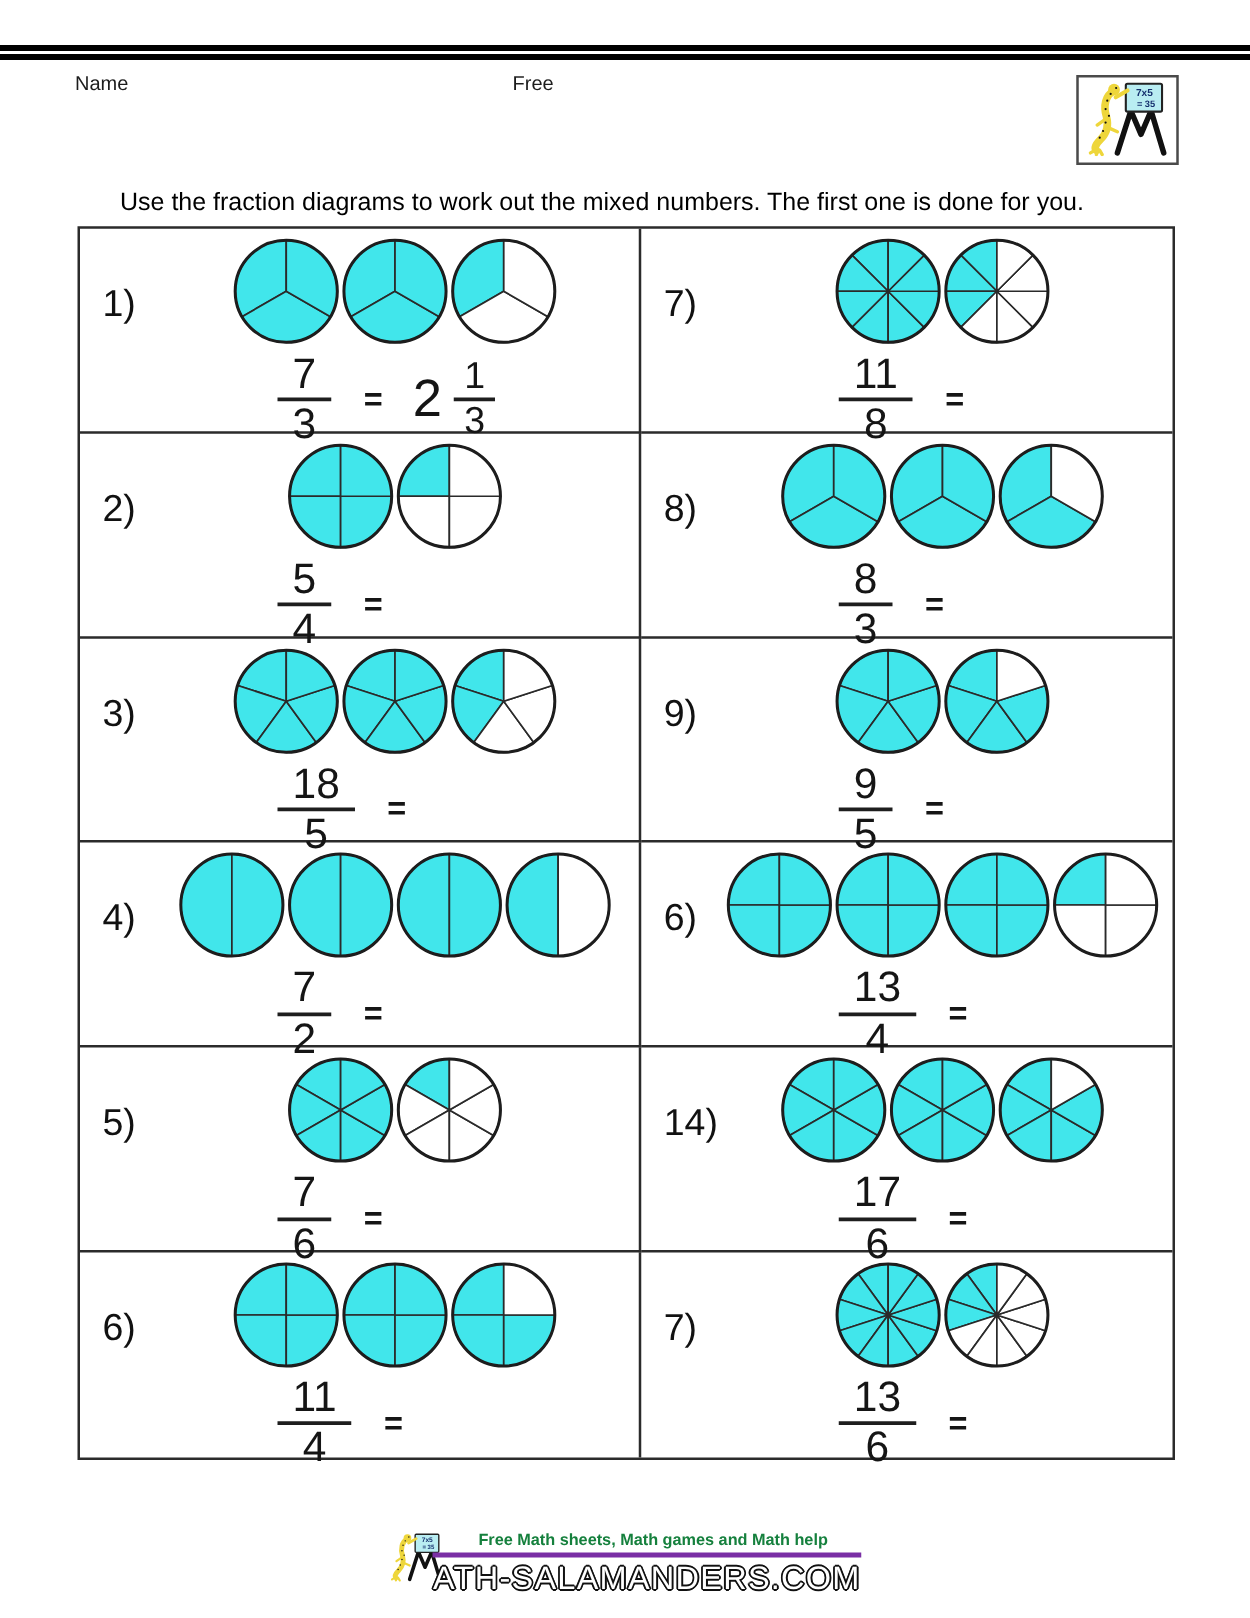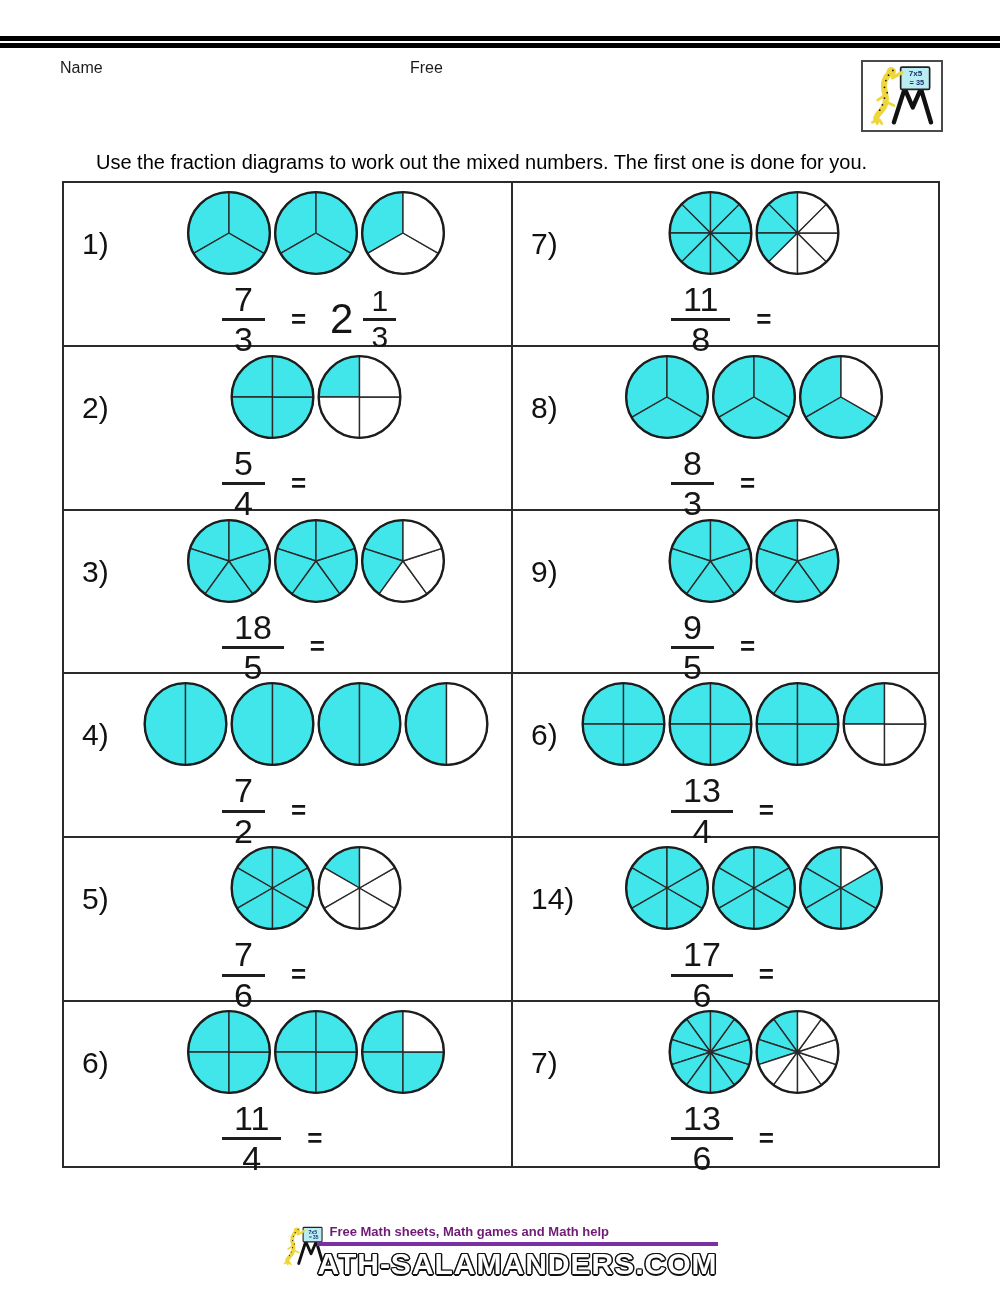--- a/index.html
+++ b/index.html
@@ -39,23 +39,23 @@
   .eq{font-size:26px;font-weight:700;margin-left:26px;color:#151515;}
   .answer{display:flex;align-items:center;margin-left:24px;}
   .answer .whole{font-size:42px;margin-right:10px;color:#151515;}
   .answer .frac{font-size:30px;}
   .answer .frac .num,.answer .frac .den{padding:0 8px;}
 
   .footer{position:absolute;left:0;top:1221px;width:1000px;display:flex;justify-content:center;}
   .footer-inner{display:flex;align-items:flex-start;}
   .f-logo svg{width:44px;height:48px;display:block;}
   .f-col{display:flex;flex-direction:column;margin-left:-9px;}
-  .f-tag{font-size:13px;font-weight:700;color:#701a75;padding:3px 2px 3px 12px;
-    border-bottom:4px solid #7a2fa5;white-space:nowrap;}
-  .f-word{font-size:30px;font-weight:700;letter-spacing:1px;margin-top:1px;color:#ffffff;white-space:nowrap;
+  .f-tag{font-size:13px;font-weight:700;color:#15803d;padding:3px 2px 3px 12px;
+    border-bottom:4px solid #7a2fa5;white-space:nowrap;text-align:center;}
+  .f-word{font-size:26px;font-weight:400;letter-spacing:1px;margin-top:1px;color:#ffffff;white-space:nowrap;
     text-shadow:-1.5px 0 #111,1.5px 0 #111,0 -1.5px #111,0 1.5px #111,-1px -1px #111,1px 1px #111,-1px 1px #111,1px -1px #111;}
 </style>
 </head>
 <body>
 
 <div id="page">
   <div class="topbar"></div>
 
   <div class="name-label">Name</div>
   <div class="date-label">Free</div>

